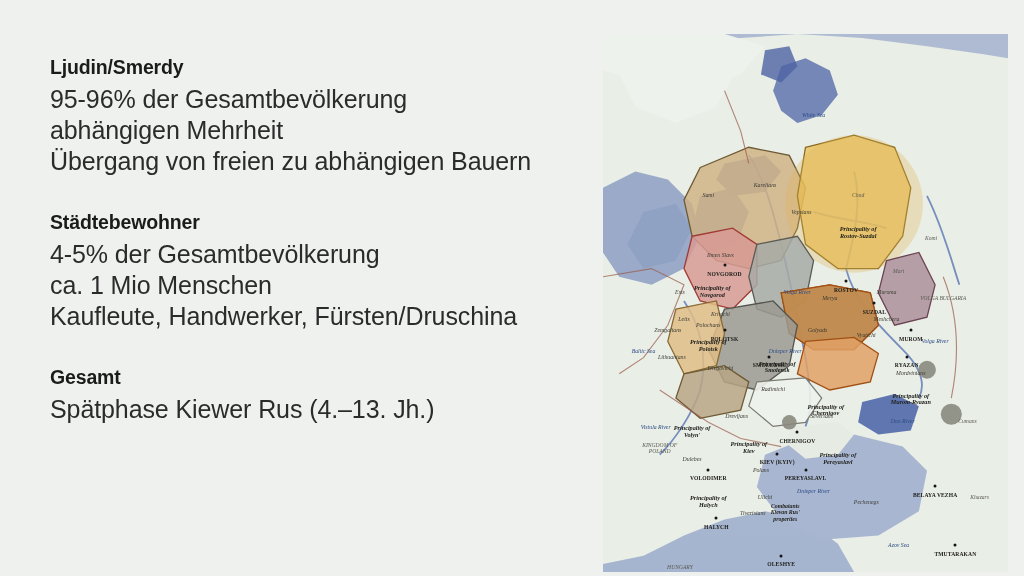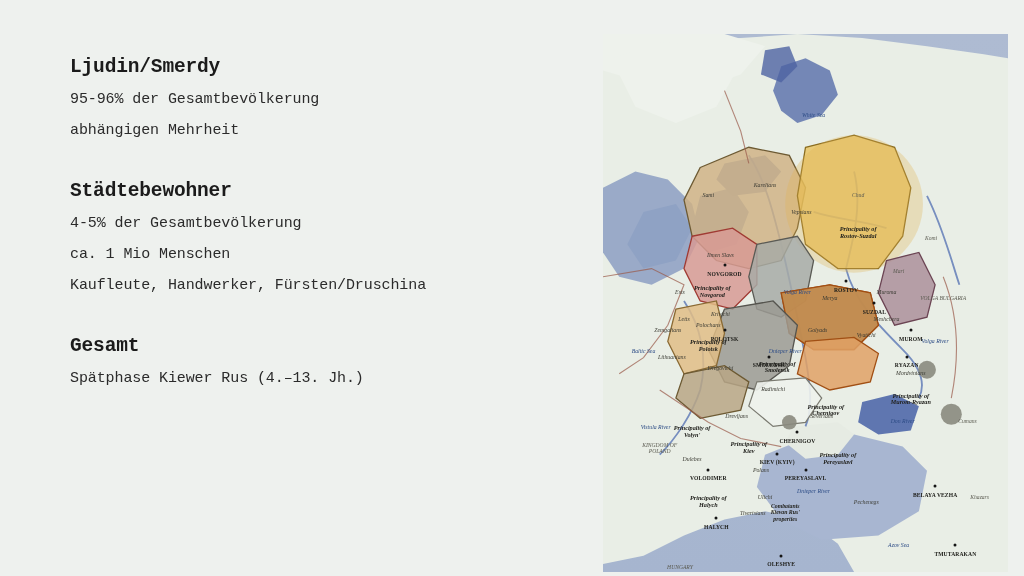--- a/index.html
+++ b/index.html
@@ -18,43 +18,42 @@
 
   #slide {
     position: absolute;
     inset: 0;
     background: #eef1ee;
   }
 
   
   #text-column {
     position: absolute;
-    left: 70px;
+    left: 50px;
     top: 52px;
     width: 470px;
-    font-family: Liberation Mono, monospace;
   }
 
   .block {
     margin: 0 0 30px 0;
   }
   .block:last-child { margin-bottom: 0; }
 
   .block-heading {
     font-size: 19.5px;
     font-weight: bold;
     color: #1b1b1b;
     letter-spacing: -0.15px;
     line-height: 31px;
     margin: 0 0 1px 0;
     white-space: nowrap;
   }
 
   .block-line {
-    font-size: 15px;
+    font-size: 25px;
     font-weight: 400;
     color: #2b2b2b;
     line-height: 31px;
     letter-spacing: -0.1px;
     white-space: nowrap;
   }
 
   
   #map-figure {
     position: absolute;
@@ -129,20 +128,21 @@
 <body>
 
 <div id="slide">
 
   <div id="text-column">
 
     <div class="block">
       <div class="block-heading">Ljudin/Smerdy</div>
       <div class="block-line">95-96% der Gesamtbevölkerung</div>
       <div class="block-line">abhängigen Mehrheit</div>
+      <div class="block-line">Übergang von freien zu abhängigen Bauern</div>
     </div>
 
     <div class="block">
       <div class="block-heading">Städtebewohner</div>
       <div class="block-line">4-5% der Gesamtbevölkerung</div>
       <div class="block-line">ca. 1 Mio Menschen</div>
       <div class="block-line">Kaufleute, Handwerker, Fürsten/Druschina</div>
     </div>
 
     <div class="block">

